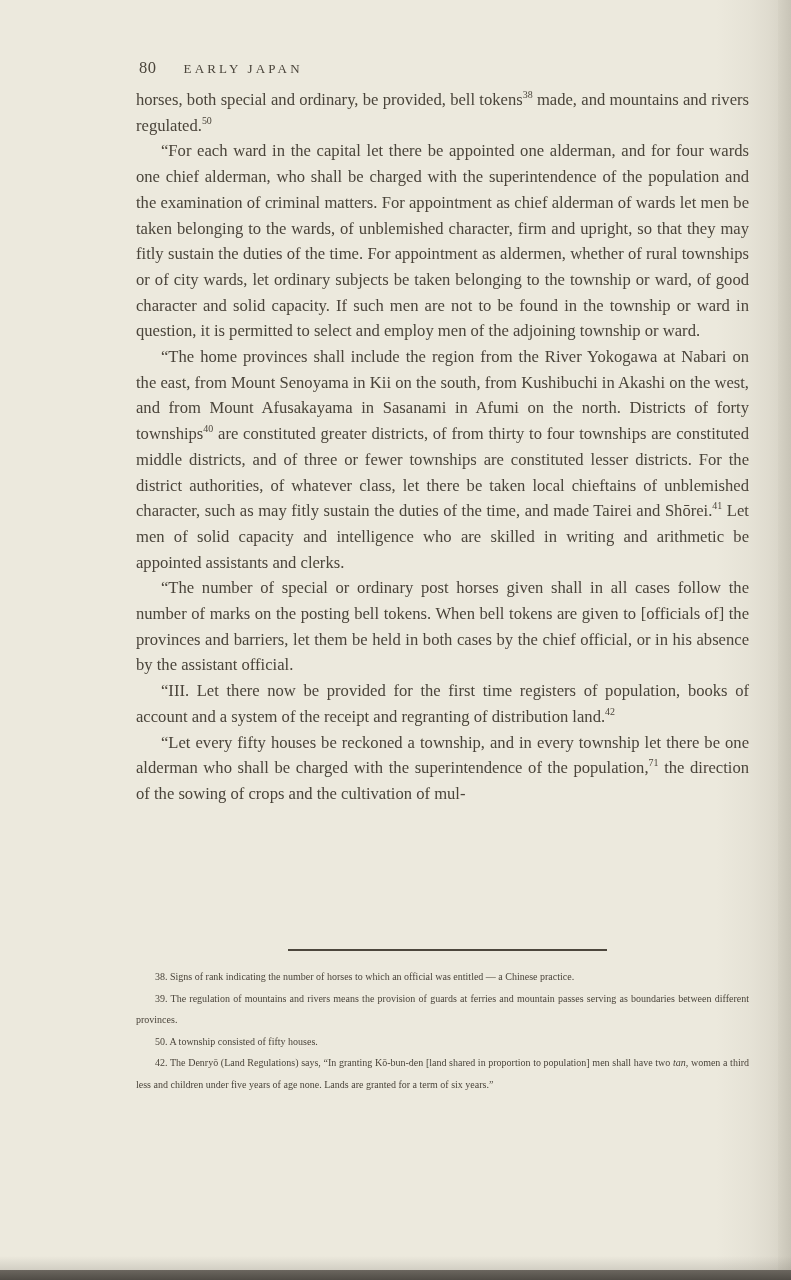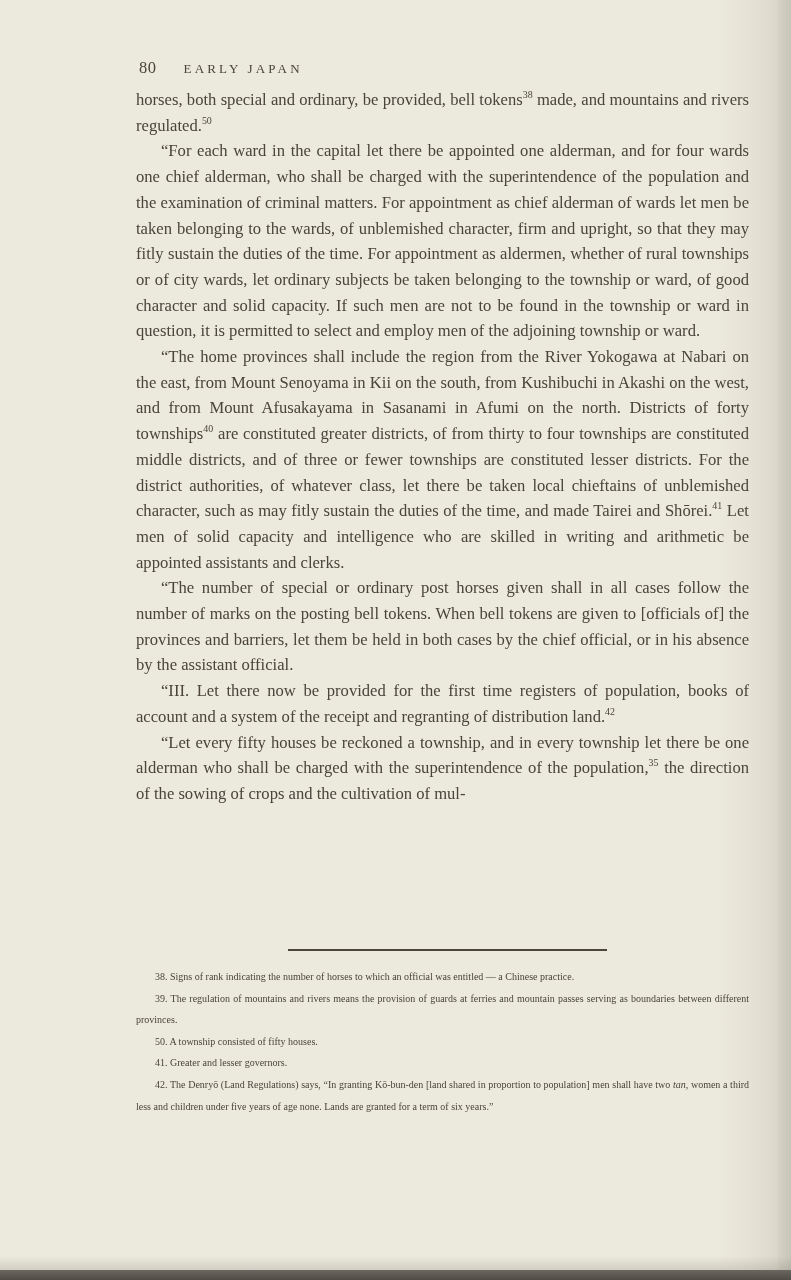--- a/index.html
+++ b/index.html
@@ -115,30 +115,29 @@
   <div class="page-header">
     <span class="page-number">80</span><span class="running-title">EARLY JAPAN</span>
   </div>
 
   <div class="body-block" id="body-block">
       <p class="para"><span>horses, both special and ordinary, be provided, bell tokens</span><sup>38</sup><span> made, and mountains and rivers regulated.</span><sup>50</sup></p>
       <p class="para indent"><span>“For each ward in the capital let there be appointed one alderman, and for four wards one chief alderman, who shall be charged with the superintendence of the population and the examination of criminal matters. For appointment as chief alderman of wards let men be taken belonging to the wards, of unblemished character, firm and upright, so that they may fitly sustain the duties of the time. For appointment as aldermen, whether of rural townships or of city wards, let ordinary subjects be taken belonging to the township or ward, of good character and solid capacity. If such men are not to be found in the township or ward in question, it is permitted to select and employ men of the adjoining township or ward.</span></p>
       <p class="para indent"><span>“The home provinces shall include the region from the River Yokogawa at Nabari on the east, from Mount Senoyama in Kii on the south, from Kushibuchi in Akashi on the west, and from Mount Afusakayama in Sasanami in Afumi on the north. Districts of forty townships</span><sup>40</sup><span> are constituted greater districts, of from thirty to four townships are constituted middle districts, and of three or fewer townships are constituted lesser districts. For the district authorities, of whatever class, let there be taken local chieftains of unblemished character, such as may fitly sustain the duties of the time, and made Tairei and Shōrei.</span><sup>41</sup><span> Let men of solid capacity and intelligence who are skilled in writing and arithmetic be appointed assistants and clerks.</span></p>
       <p class="para indent"><span>“The number of special or ordinary post horses given shall in all cases follow the number of marks on the posting bell tokens. When bell tokens are given to [officials of] the provinces and barriers, let them be held in both cases by the chief official, or in his absence by the assistant official.</span></p>
       <p class="para indent"><span>“III. Let there now be provided for the first time registers of population, books of account and a system of the receipt and regranting of distribution land.</span><sup>42</sup></p>
-      <p class="para indent"><span>“Let every fifty houses be reckoned a township, and in every township let there be one alderman who shall be charged with the superintendence of the population,</span><sup>35</sup><span> the direction of the sowing of crops and the cultivation of mul-</span></p>
+      <p class="para indent"><span>“Let every fifty houses be reckoned a township, and in every township let there be one alderman who shall be charged with the superintendence of the population,</span><sup>71</sup><span> the direction of the sowing of crops and the cultivation of mul-</span></p>
     </div>
 
   <div class="footnote-rule"></div>
 
   <div class="footnotes-block" id="footnotes-block">
       <p class="footnote"><span>38. Signs of rank indicating the number of horses to which an official was entitled — a Chinese practice.</span></p>
       <p class="footnote"><span>39. The regulation of mountains and rivers means the provision of guards at ferries and mountain passes serving as boundaries between different provinces.</span></p>
       <p class="footnote"><span>50. A township consisted of fifty houses.</span></p>
-      <p class="footnote"><span>41. Greater and lesser governors.</span></p>
       <p class="footnote"><span>42. The Denryō (Land Regulations) says, “In granting Kō-bun-den [land shared in proportion to population] men shall have two </span><i>tan</i><span>, women a third less and children under five years of age none. Lands are granted for a term of six years.”</span></p>
     </div>
 
   <div class="right-edge-shadow"></div>
   <div class="right-edge-strip"></div>
   <div class="bottom-fade"></div>
   <div class="bottom-edge-strip"></div>
 
 </div>
 

